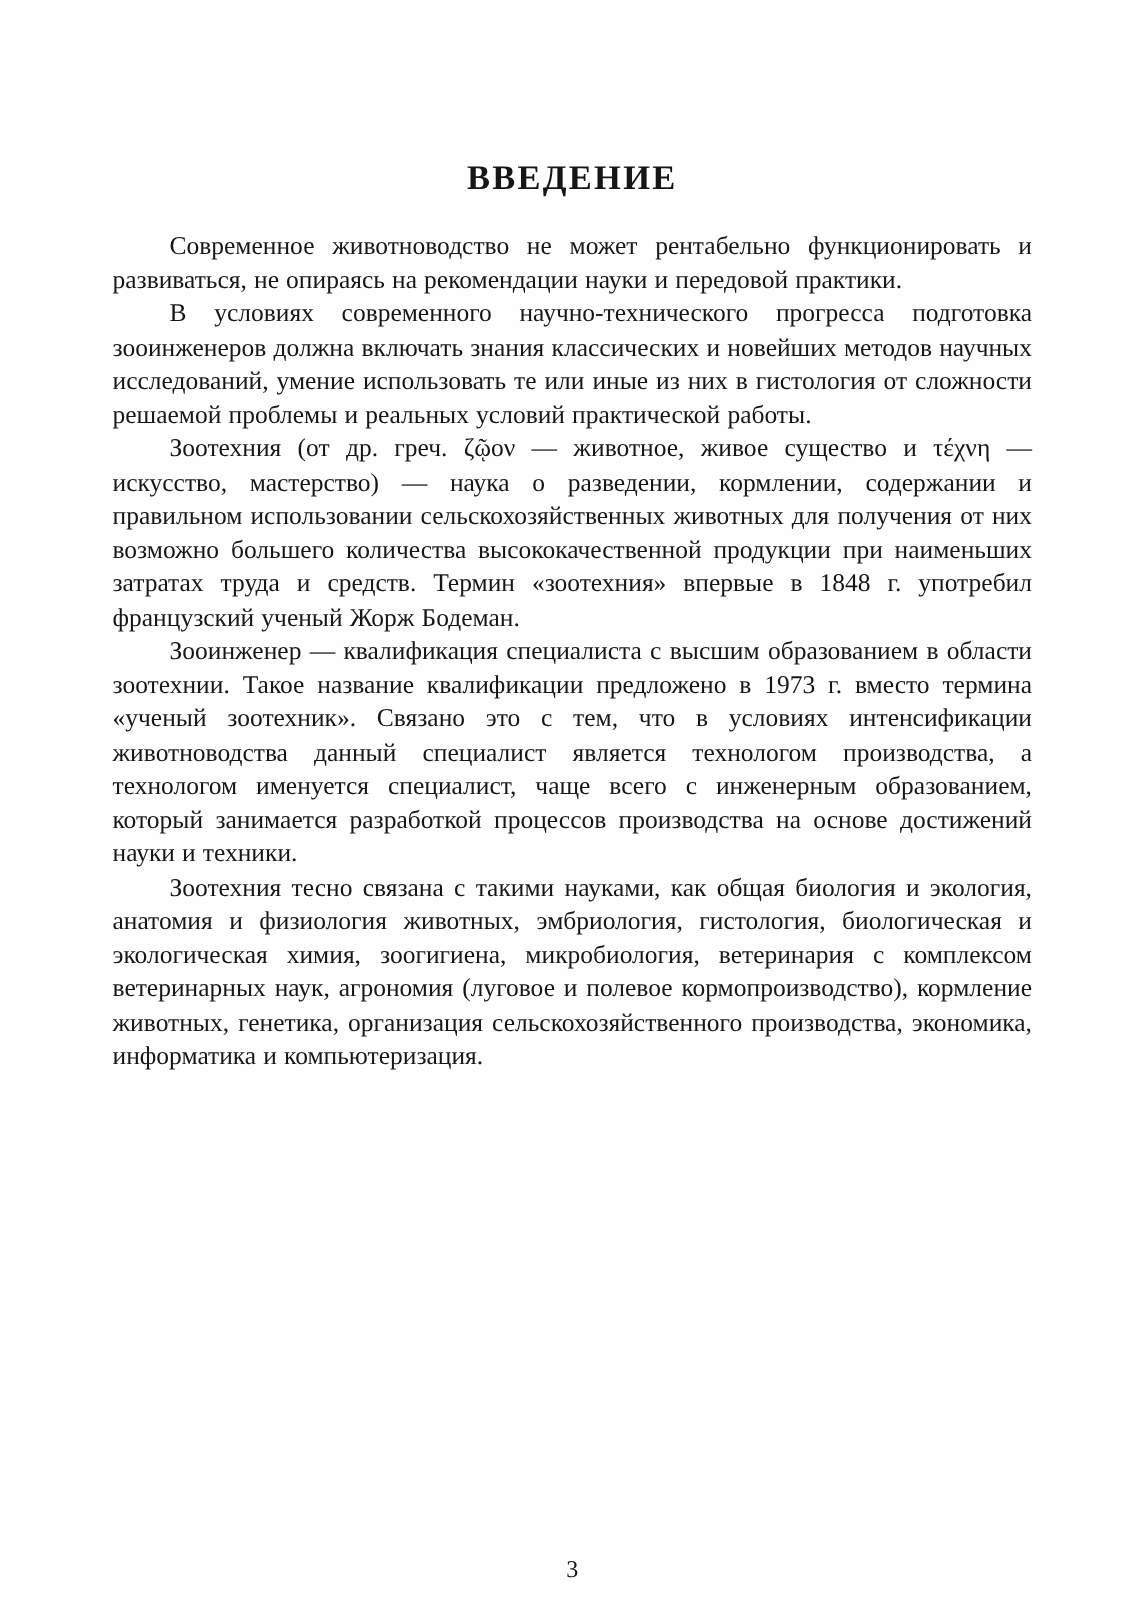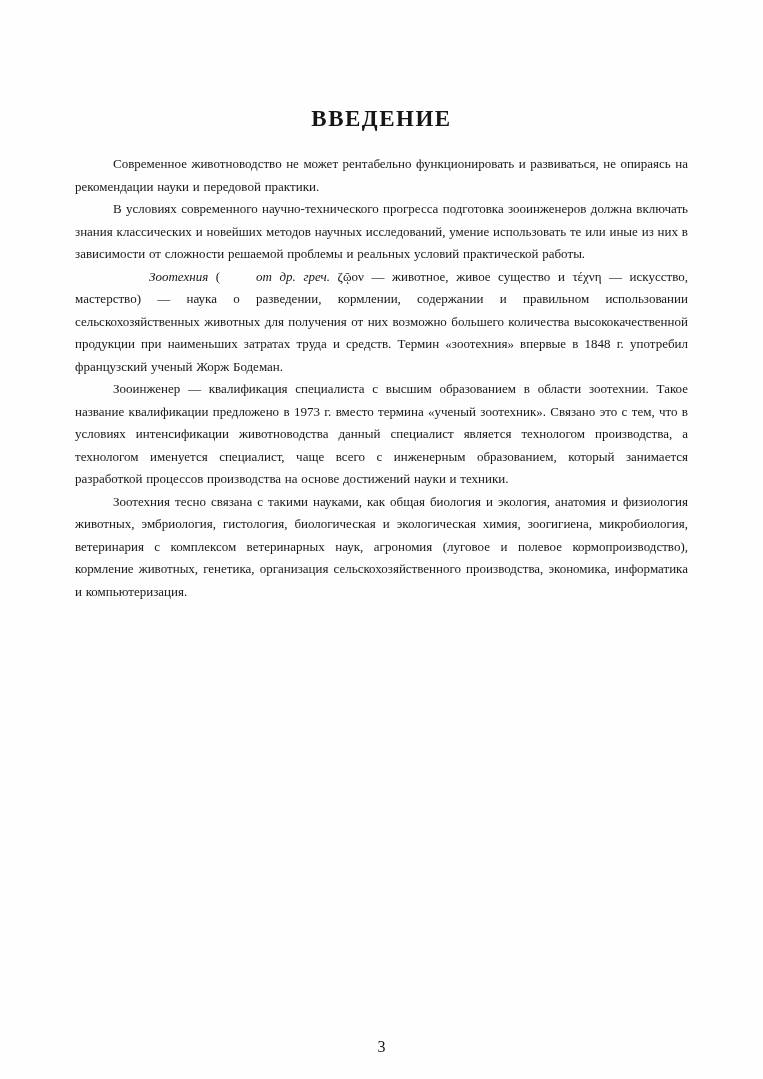--- a/index.html
+++ b/index.html
@@ -27,44 +27,42 @@
       font-family: "Liberation Serif", "DejaVu Serif", serif;
     }
     .body-text {
       text-align: justify;
       hyphens: auto;
       -webkit-hyphens: auto;
     }
     .paragraph {
       margin: 0;
       text-indent: 38px;
-      font-size: 13px;
+      font-size: 17px;
       line-height: 22.5px;
       word-spacing: 0.5px;
     }
     .italic {
-      font-style: italic;
-      margin-left: 36px;
     }
     .page-number {
       position: absolute;
       left: 0;
       right: 0;
       bottom: 23px;
       text-align: center;
       font-size: 16px;
       color: #161616;
     }
   </style>
 </head>
 <body>
 
 <div class="page">
   <h1 class="title">ВВЕДЕНИЕ</h1>
   <div class="body-text">
       <p class="paragraph"><span>Современное животноводство не может рентабельно функционировать и развиваться, не опираясь на рекомендации науки и передовой практики.</span></p>
-      <p class="paragraph"><span>В условиях современного научно-технического прогресса подготовка зооинженеров должна включать знания классических и новейших методов научных исследований, умение использовать те или иные из них в зависимости от сложности решаемой проблемы и реальных условий практической работы.</span></p>
+      <p class="paragraph"><span>В условиях современного научно-технического прогресса подготовка зооинженеров должна включать знания классических и новейших методов научных исследований, умение использовать те или иные из них в гистология от сложности решаемой проблемы и реальных условий практической работы.</span></p>
       <p class="paragraph"><span class="italic">Зоотехния</span><span> (</span><span class="italic">от др. греч.</span><span> ζῷον — животное, живое существо и τέχνη — искусство, мастерство) — наука о разведении, кормлении, содержании и правильном использовании сельскохозяйственных животных для получения от них возможно большего количества высококачественной продукции при наименьших затратах труда и средств. Термин «зоотехния» впервые в 1848 г. употребил французский ученый Жорж Бодеман.</span></p>
       <p class="paragraph"><span>Зооинженер — квалификация специалиста с высшим образованием в области зоотехнии. Такое название квалификации предложено в 1973 г. вместо термина «ученый зоотехник». Связано это с тем, что в условиях интенсификации животноводства данный специалист является технологом производства, а технологом именуется специалист, чаще всего с инженерным образованием, который занимается разработкой процессов производства на основе достижений науки и техники.</span></p>
       <p class="paragraph"><span>Зоотехния тесно связана с такими науками, как общая биология и экология, анатомия и физиология животных, эмбриология, гистология, биологическая и экологическая химия, зоогигиена, микробиология, ветеринария с комплексом ветеринарных наук, агрономия (луговое и полевое кормопроизводство), кормление животных, генетика, организация сельскохозяйственного производства, экономика, информатика и компьютеризация.</span></p>
     </div>
   <div class="page-number">3</div>
 </div>
 
 </body></html>

